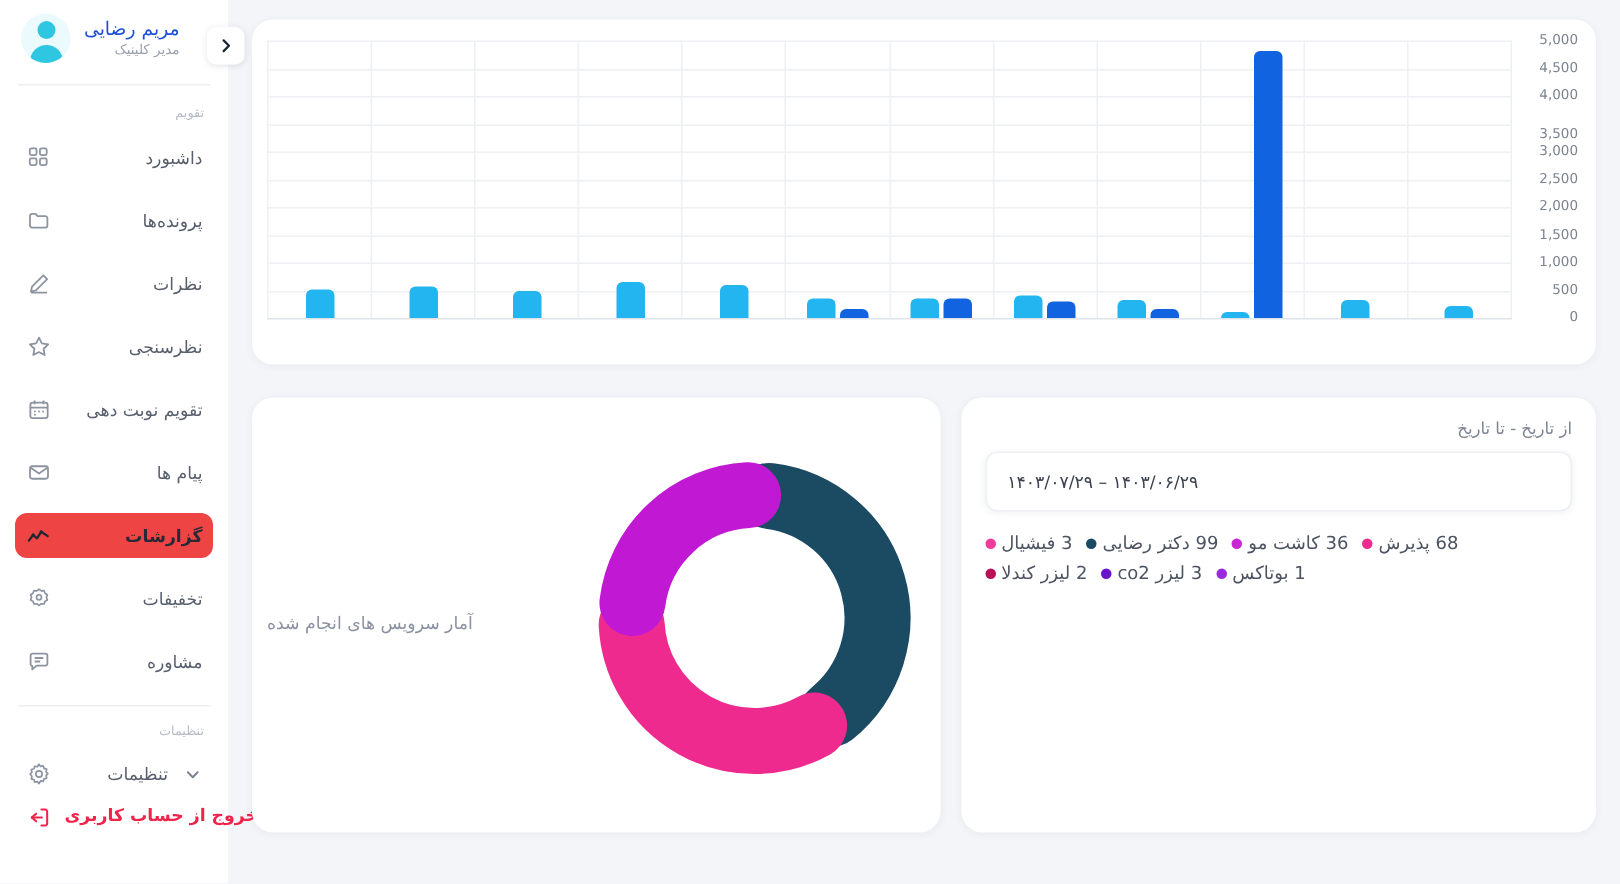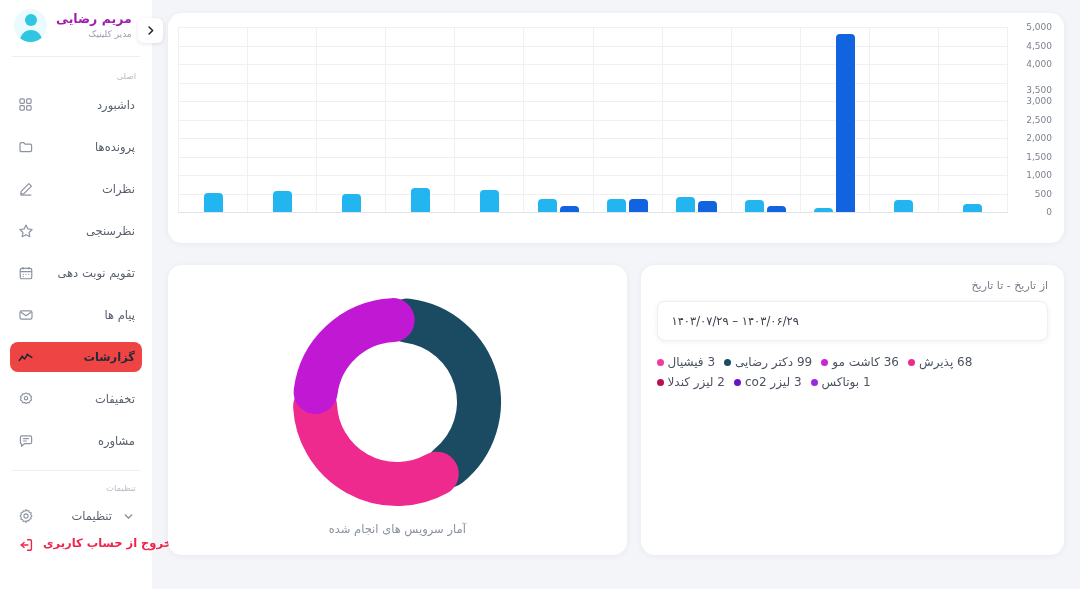--- a/index.html
+++ b/index.html
@@ -41,21 +41,21 @@
   }
   .avatar .head{
     position:absolute;left:50%;top:5px;transform:translateX(-50%);
     width:12px;height:12px;border-radius:50%;background:#2ec6e0;
   }
   .avatar .body{
     position:absolute;left:50%;bottom:-2px;transform:translateX(-50%);
     width:22px;height:14px;border-radius:11px 11px 0 0;background:#2ec6e0;
   }
   .profile-text{text-align:right;line-height:1.25;}
-  .profile-name{font-size:12.5px;font-weight:bold;color:#a21caf;white-space:nowrap;text-align:center;}
+  .profile-name{font-size:12.5px;font-weight:normal;color:#1d4ed8;white-space:nowrap;text-align:center;}
   .profile-role{font-size:9px;color:#9aa1ae;margin-top:2px;}
 
   .divider{height:1px;background:#edeff3;margin:2px 2px 14px 2px;}
 
   .section-label{
     font-size:8.5px;color:#b6bcc7;text-align:right;
     padding:0 6px 0 0;margin-bottom:9px;letter-spacing:.2px;
   }
 
   .nav{display:flex;flex-direction:column;gap:12px;}
@@ -176,21 +176,21 @@
   }
 
   
   .bottom-row{
     display:flex;flex-direction:row-reverse;
     gap:14px;margin-top:22px;height:290px;
   }
   .donut-card{
     flex:1 1 52%;
     padding:16px 10px 12px 10px;
-    display:flex;flex-direction:column;align-items:center;justify-content:center;
+    display:flex;flex-direction:row;align-items:center;justify-content:space-between;
   }
   .donut{
     width:228px;height:228px;position:relative;
   }
   .donut-title{
     font-size:11.5px;color:#8a91a0;margin-top:6px;text-align:center;
   }
 
   .filter-card{
     flex:1 1 48%;
@@ -242,21 +242,21 @@
           <div class="body"></div>
       </div>
       <div class="profile-text">
         <div class="profile-name">مریم رضایی</div>
         <div class="profile-role">مدیر کلینیک</div>
       </div>
     </div>
 
     <div class="divider"></div>
 
-    <div class="section-label">اصلی</div>
+    <div class="section-label">تقویم</div>
 
     <nav class="nav">
 
       <div class="nav-item">
         <span class="ico">
           <svg width="15" height="15" viewBox="0 0 20 20" fill="none" stroke="currentColor" stroke-width="1.6">
             <rect x="2.5" y="2.5" width="6" height="6" rx="1.4"></rect>
               <rect x="11.5" y="2.5" width="6" height="6" rx="1.4"></rect>
             <rect x="2.5" y="11.5" width="6" height="6" rx="1.4"></rect>
               <rect x="11.5" y="11.5" width="6" height="6" rx="1.4"></rect>

